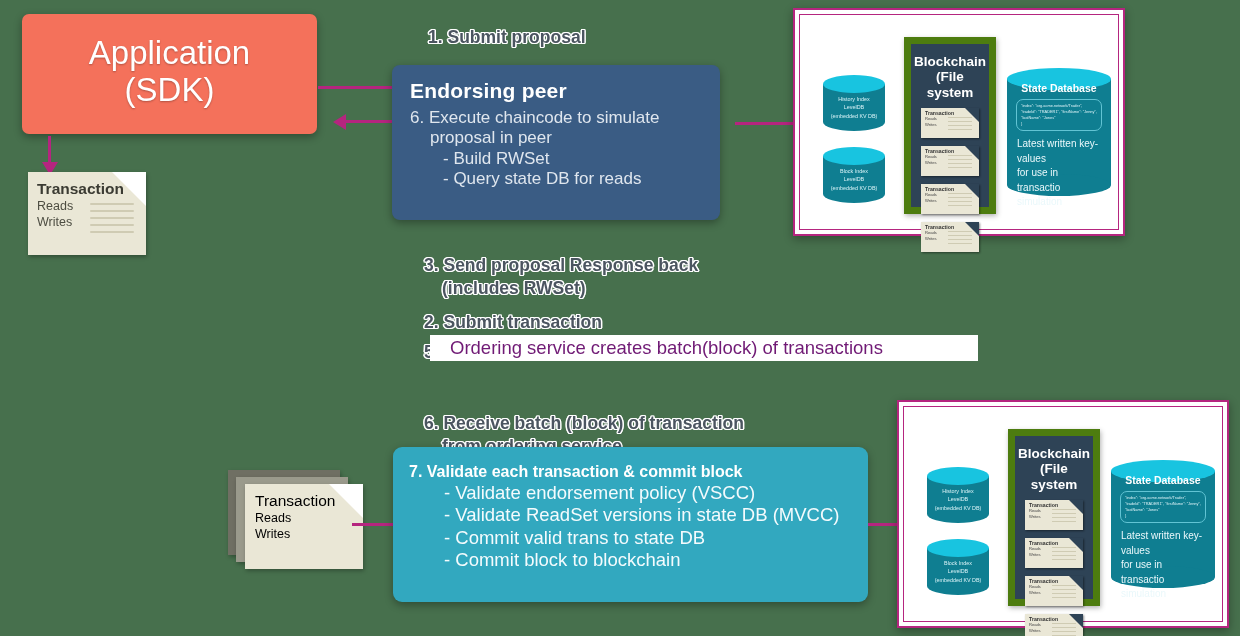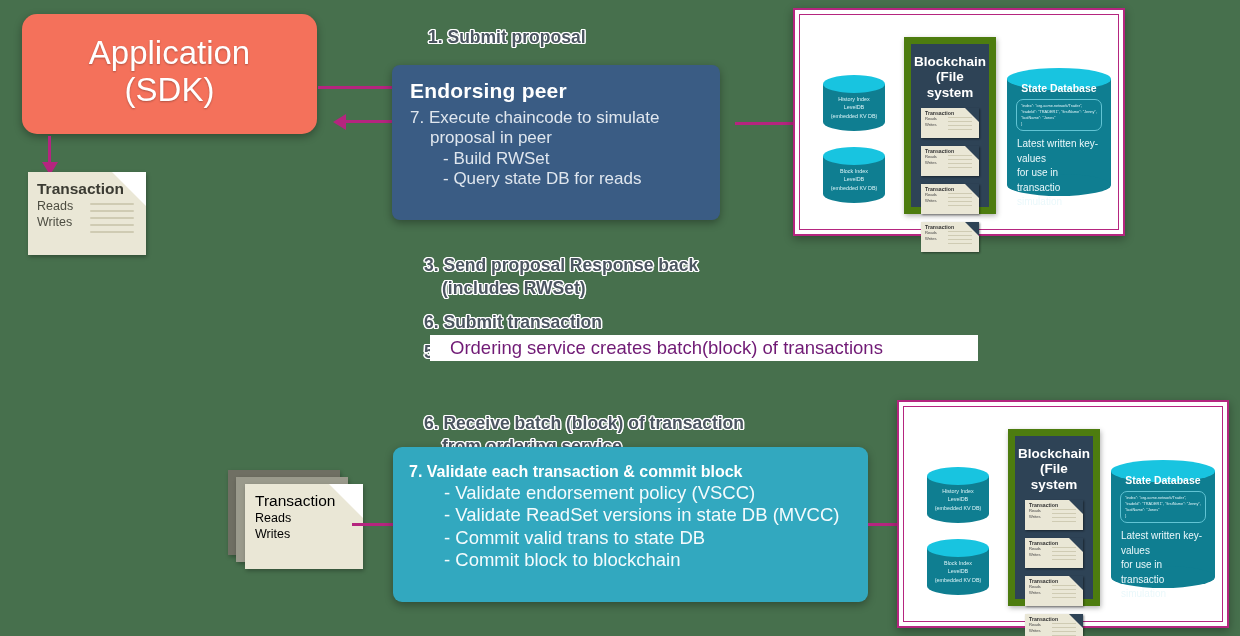--- a/index.html
+++ b/index.html
@@ -12,21 +12,21 @@
   }
   .stage { position: absolute; inset: 0; }
 
   
   .node { position: absolute; }
 
   
   #app-box {
     left: 22px; top: 14px; width: 295px; height: 120px;
     background: #f4715b;
-    border-radius: 15px;
+    border-radius: 7px;
     box-shadow: 0 3px 9px rgba(0,0,0,.33);
     display: flex; flex-direction: column;
     align-items: center; justify-content: center;
     color: #ffffff;
     font-size: 33px; line-height: 1.12;
     text-shadow: 0 1px 2px rgba(0,0,0,.28);
     padding-bottom: 4px;
   }
   #app-box .l1 { font-weight: 400; }
   #app-box .l2 { font-weight: 400; }
@@ -280,38 +280,38 @@
   </div>
 
   <div class="arrow left" style="left:334px; top:120px; width:71px;">
     <div class="shaft" style="left:11px; right:0;"></div>
     <div class="head"></div>
   </div>
 
   <div class="node" id="endorse-box">
     <div class="title">Endorsing peer</div>
     <div class="body">
-      <span>7. Execute chaincode to simulate</span>
+      <span>6. Execute chaincode to simulate</span>
       <span class="ind1">proposal in peer</span>
       <span class="ind2">- Build RWSet</span>
       <span class="ind2">- Query state DB for reads</span>
     </div>
   </div>
 
   <div class="arrow right" style="left:735px; top:122px; width:75px;">
     <div class="shaft" style="left:0; right:11px;"></div>
     <div class="head"></div>
   </div>
 
   <div class="node steptext" style="left:424px; top:232px;">
     <span>3. Send proposal Response back</span>
     <span class="sub" style="padding-left:18px;">(includes RWSet)</span>
   </div>
   <div class="node steptext" style="left:424px; top:289px;">
-    <span>6. Submit transaction</span>
+    <span>2. Submit transaction</span>
     <span class="sub" style="padding-left:18px;">(includes RWSet)</span>
   </div>
 
   <div class="node steptext" style="left:424px; top:341px;">5</div>
 
   <div class="node" id="order-band">
     <span>Ordering service creates batch(block) of transactions</span>
   </div>
 
   <div class="node steptext" style="left:424px; top:390px;">

